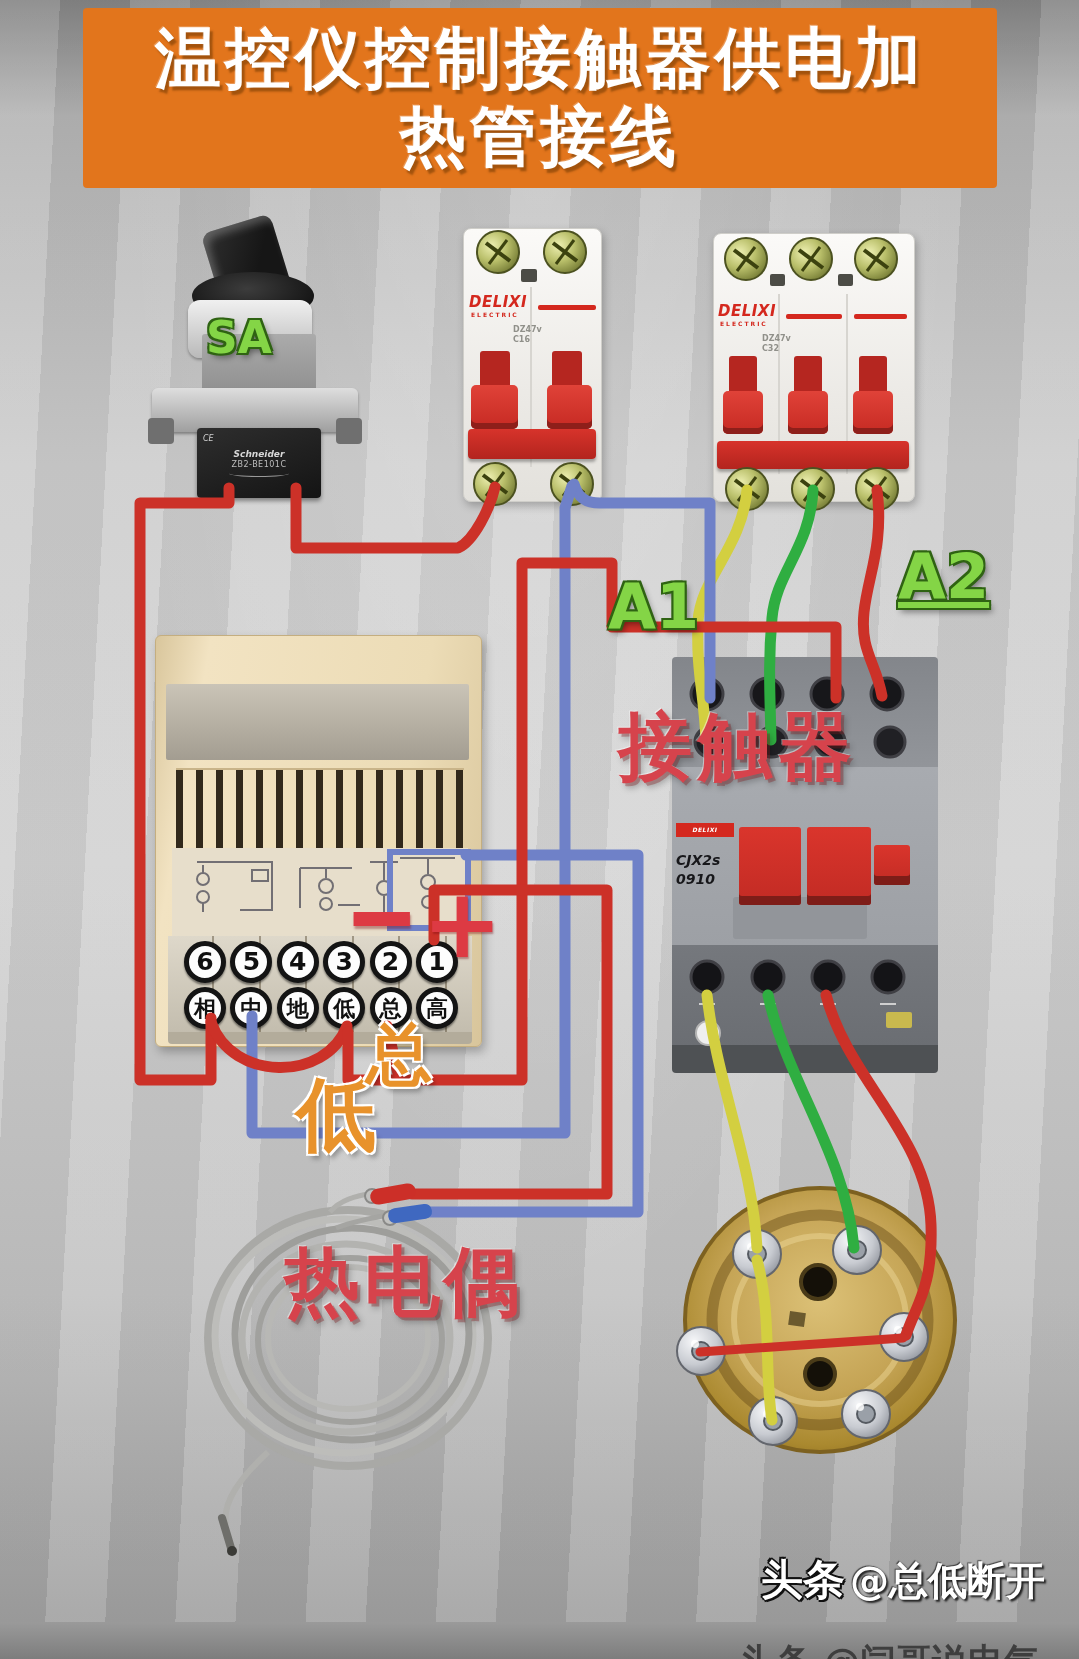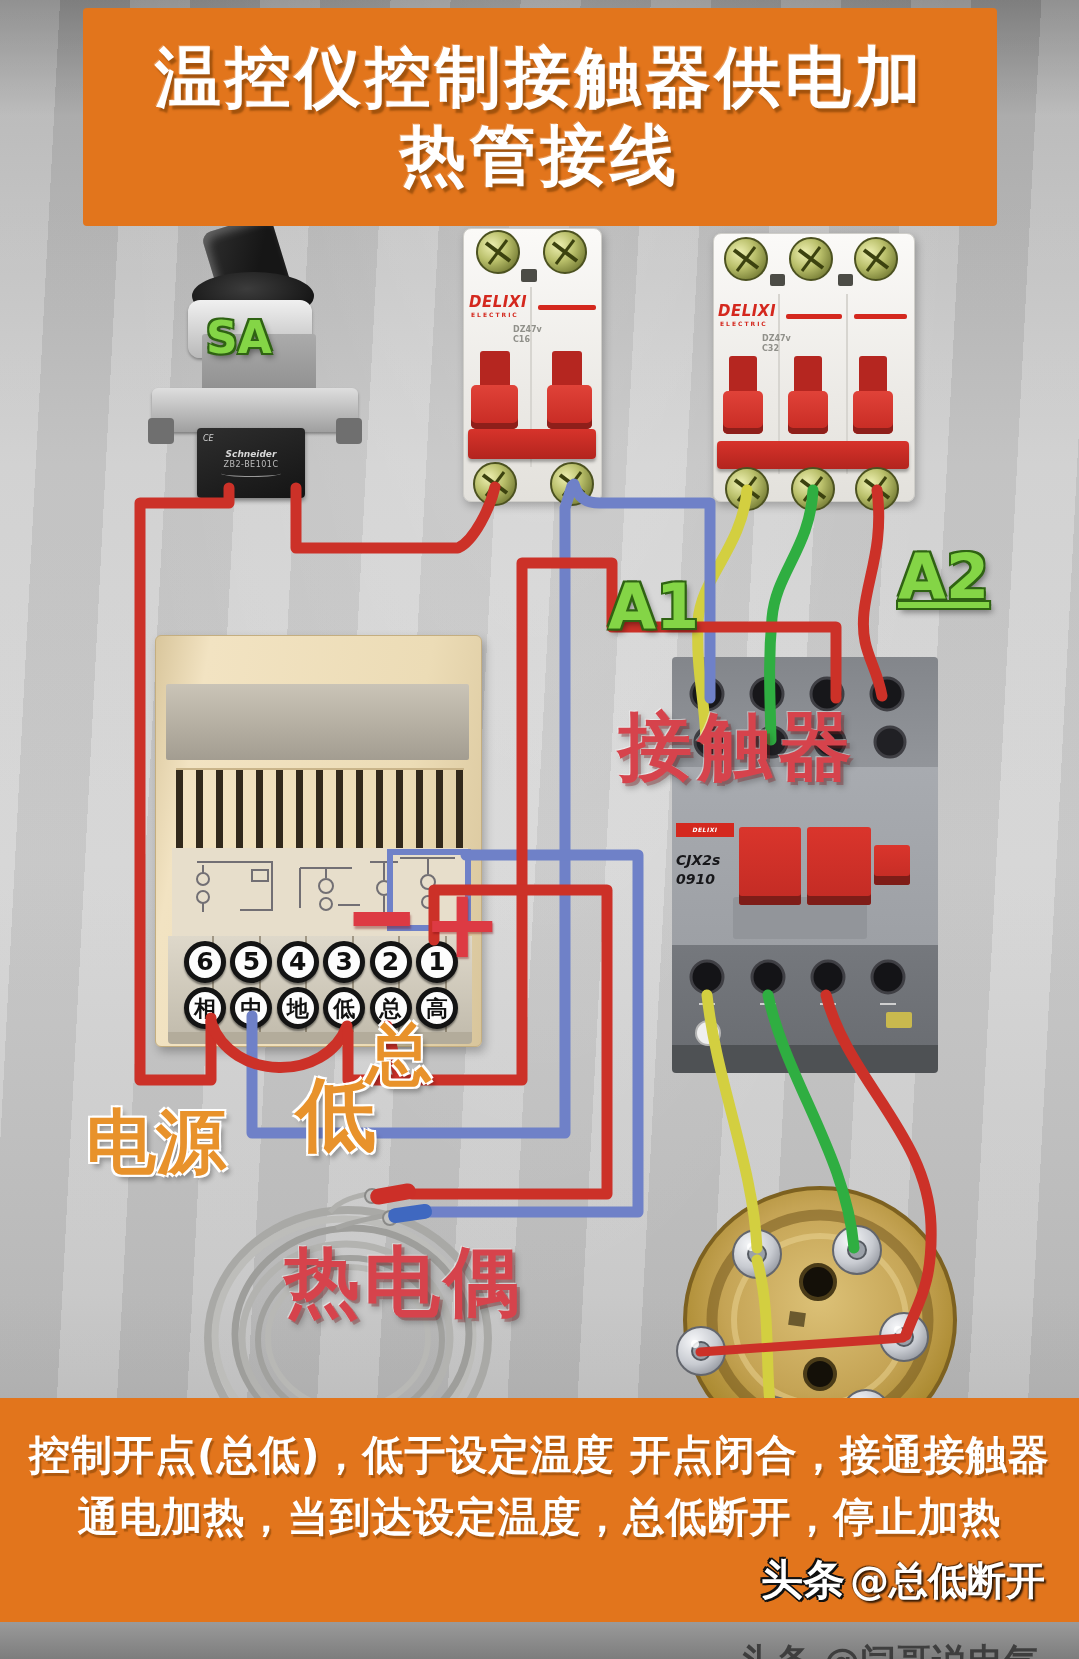--- a/index.html
+++ b/index.html
@@ -5,21 +5,21 @@
   html,body{margin:0;padding:0;background:#666;}
   #stage{position:relative;width:1079px;height:1659px;overflow:hidden;
     font-family:"DejaVu Sans","Liberation Sans",sans-serif;
     background:
       radial-gradient(ellipse at 50% 10%, rgba(255,255,255,.18) 0%, rgba(0,0,0,0) 55%),
       repeating-linear-gradient(93deg, rgba(255,255,255,.10) 0 60px, rgba(0,0,0,.05) 60px 130px),
       linear-gradient(180deg,#858585 0%,#b5b5b5 7%,#cdcdcd 28%,#d3d3d3 52%,#c3c3c3 78%,#9d9d9d 100%);}
   .abs{position:absolute;}
   
   .banner{background:var(--banner-orange);}
-  #title-banner{left:83px;top:8px;width:914px;height:218px;border-radius:4px;
+  #title-banner{left:83px;top:8px;width:914px;height:180px;border-radius:4px;
     display:flex;flex-direction:column;align-items:center;justify-content:center;z-index:30;}
   .title-line{color:#fff;font-weight:900;font-size:66px;line-height:78px;letter-spacing:4px;
     text-shadow:3px 4px 2px rgba(110,55,0,.55), -1px -1px 0 rgba(255,255,255,.25);white-space:nowrap;}
   #footer-banner{left:0;top:1398px;width:1079px;height:224px;z-index:30;
     display:flex;flex-direction:column;align-items:center;padding-top:26px;box-sizing:border-box;}
   .footer-line{color:#fff;font-weight:900;font-size:41px;line-height:62px;letter-spacing:1px;
     text-shadow:2px 3px 1px rgba(120,60,0,.5);white-space:nowrap;}
   #watermark{left:0;top:1552px;width:1045px;text-align:right;z-index:40;white-space:nowrap;}
   #watermark .wm-bold{font-size:42px;font-weight:900;color:#fff;
     text-shadow:-2px 0 #111,2px 0 #111,0 -2px #111,0 2px #111,2px 2px #111,-2px -2px #111;}
@@ -36,21 +36,21 @@
   
   #sa-knob{left:212px;top:222px;width:72px;height:88px;background:linear-gradient(120deg,#303030,#161616 60%);
     border-radius:10px;transform:rotate(-17deg);box-shadow:inset 4px 6px 8px rgba(255,255,255,.25);}
   #sa-knob-base{left:192px;top:272px;width:122px;height:48px;background:radial-gradient(ellipse at 45% 35%,#3c3c3c,#151515 75%);border-radius:50%;}
   #sa-collar{left:188px;top:300px;width:124px;height:58px;background:linear-gradient(180deg,#f0f0f0,#b9b9b9);
     border-radius:12px;box-shadow:0 2px 3px rgba(0,0,0,.3);}
   #sa-plate{left:202px;top:334px;width:114px;height:60px;background:linear-gradient(180deg,#ababab,#8f8f8f);border-radius:3px;}
   #sa-clamp{left:152px;top:388px;width:206px;height:44px;background:linear-gradient(180deg,#dedede,#9f9f9f);
     border-radius:6px;box-shadow:0 2px 3px rgba(0,0,0,.35);}
   .sa-ear{width:26px;height:26px;background:#6f6f6f;border-radius:4px;top:418px;}
-  #sa-block{left:197px;top:428px;width:108px;height:70px;background:linear-gradient(160deg,#2e2e2e,#141414);
+  #sa-block{left:197px;top:428px;width:124px;height:70px;background:linear-gradient(160deg,#2e2e2e,#141414);
     border-radius:4px;display:flex;flex-direction:column;align-items:center;justify-content:center;z-index:3;
     box-shadow:0 3px 4px rgba(0,0,0,.4);}
   #sa-block .brand{color:#d8d8d8;font-size:9px;font-weight:700;font-style:italic;line-height:11px;}
   #sa-block .model{color:#bdbdbd;font-size:8px;line-height:10px;letter-spacing:.5px;}
   #sa-block .cert{position:absolute;left:6px;top:6px;color:#cfcfcf;font-size:8px;font-style:italic;}
   #sa-block .squig{width:60px;height:6px;border-bottom:1.5px solid #9a9a9a;border-radius:50%;}
   
   .breaker{background:linear-gradient(180deg,#fbfaf8,#eceae6 60%,#e3e1dc);border:1px solid #cfcec9;border-radius:8px;
     box-shadow:2px 4px 8px rgba(0,0,0,.25);}
   #breaker-2p{left:463px;top:228px;width:137px;height:272px;}
@@ -339,31 +339,26 @@
       <rect x="370" y="1186" width="46" height="16" rx="8" fill="#cc2f28" transform="rotate(-10 393 1194)"></rect>
       <circle cx="390" cy="1218" r="7" fill="#c2c2c0" stroke="#8a8a88" stroke-width="2"></circle>
       <rect x="388" y="1206" width="44" height="15" rx="7" fill="#3f68c0" transform="rotate(-8 410 1213)"></rect>
     </g>
   </svg>
 
   <div class="abs lab lab-green" style="left:206px;top:312px;font-size:44px;">SA</div>
   <div class="abs lab lab-green" style="left:608px;top:570px;font-size:62px;">A1</div>
   <div class="abs lab lab-green" style="left:898px;top:540px;font-size:62px;text-decoration:underline;">A2</div>
   <div class="abs lab lab-red" style="left:618px;top:698px;font-size:74px;letter-spacing:6px;">接触器</div>
-  <div class="abs lab lab-orange" style="left:86px;top:1096px;font-size:70px;">电源</div>
   <div class="abs lab lab-orange" style="left:296px;top:1062px;font-size:80px;">低</div>
   <div class="abs lab lab-orange" style="left:366px;top:1010px;font-size:66px;">总</div>
   <div class="abs lab lab-red" style="left:284px;top:1232px;font-size:76px;letter-spacing:4px;">热电偶</div>
   <div class="abs lab mark-red" style="left:344px;top:862px;font-size:90px;transform:scaleY(1.35);">−</div>
   <div class="abs lab mark-red" style="left:422px;top:868px;font-size:96px;">+</div>
 
-  <div id="footer-banner" class="abs banner">
-    <div class="footer-line">控制开点(总低)，低于设定温度 开点闭合，接通接触器</div>
-    <div class="footer-line">通电加热，当到达设定温度，总低断开，停止加热</div>
-  </div>
   <div id="watermark" class="abs">
     <span class="wm-bold">头条</span>
     <span class="wm-rest">@总低断开</span>
   </div>
   <div id="bottom-strip" class="abs"></div>
   <div id="watermark-partial" class="abs">头条 @闫哥说电气</div>
 
 </div>
 
 </body></html>

